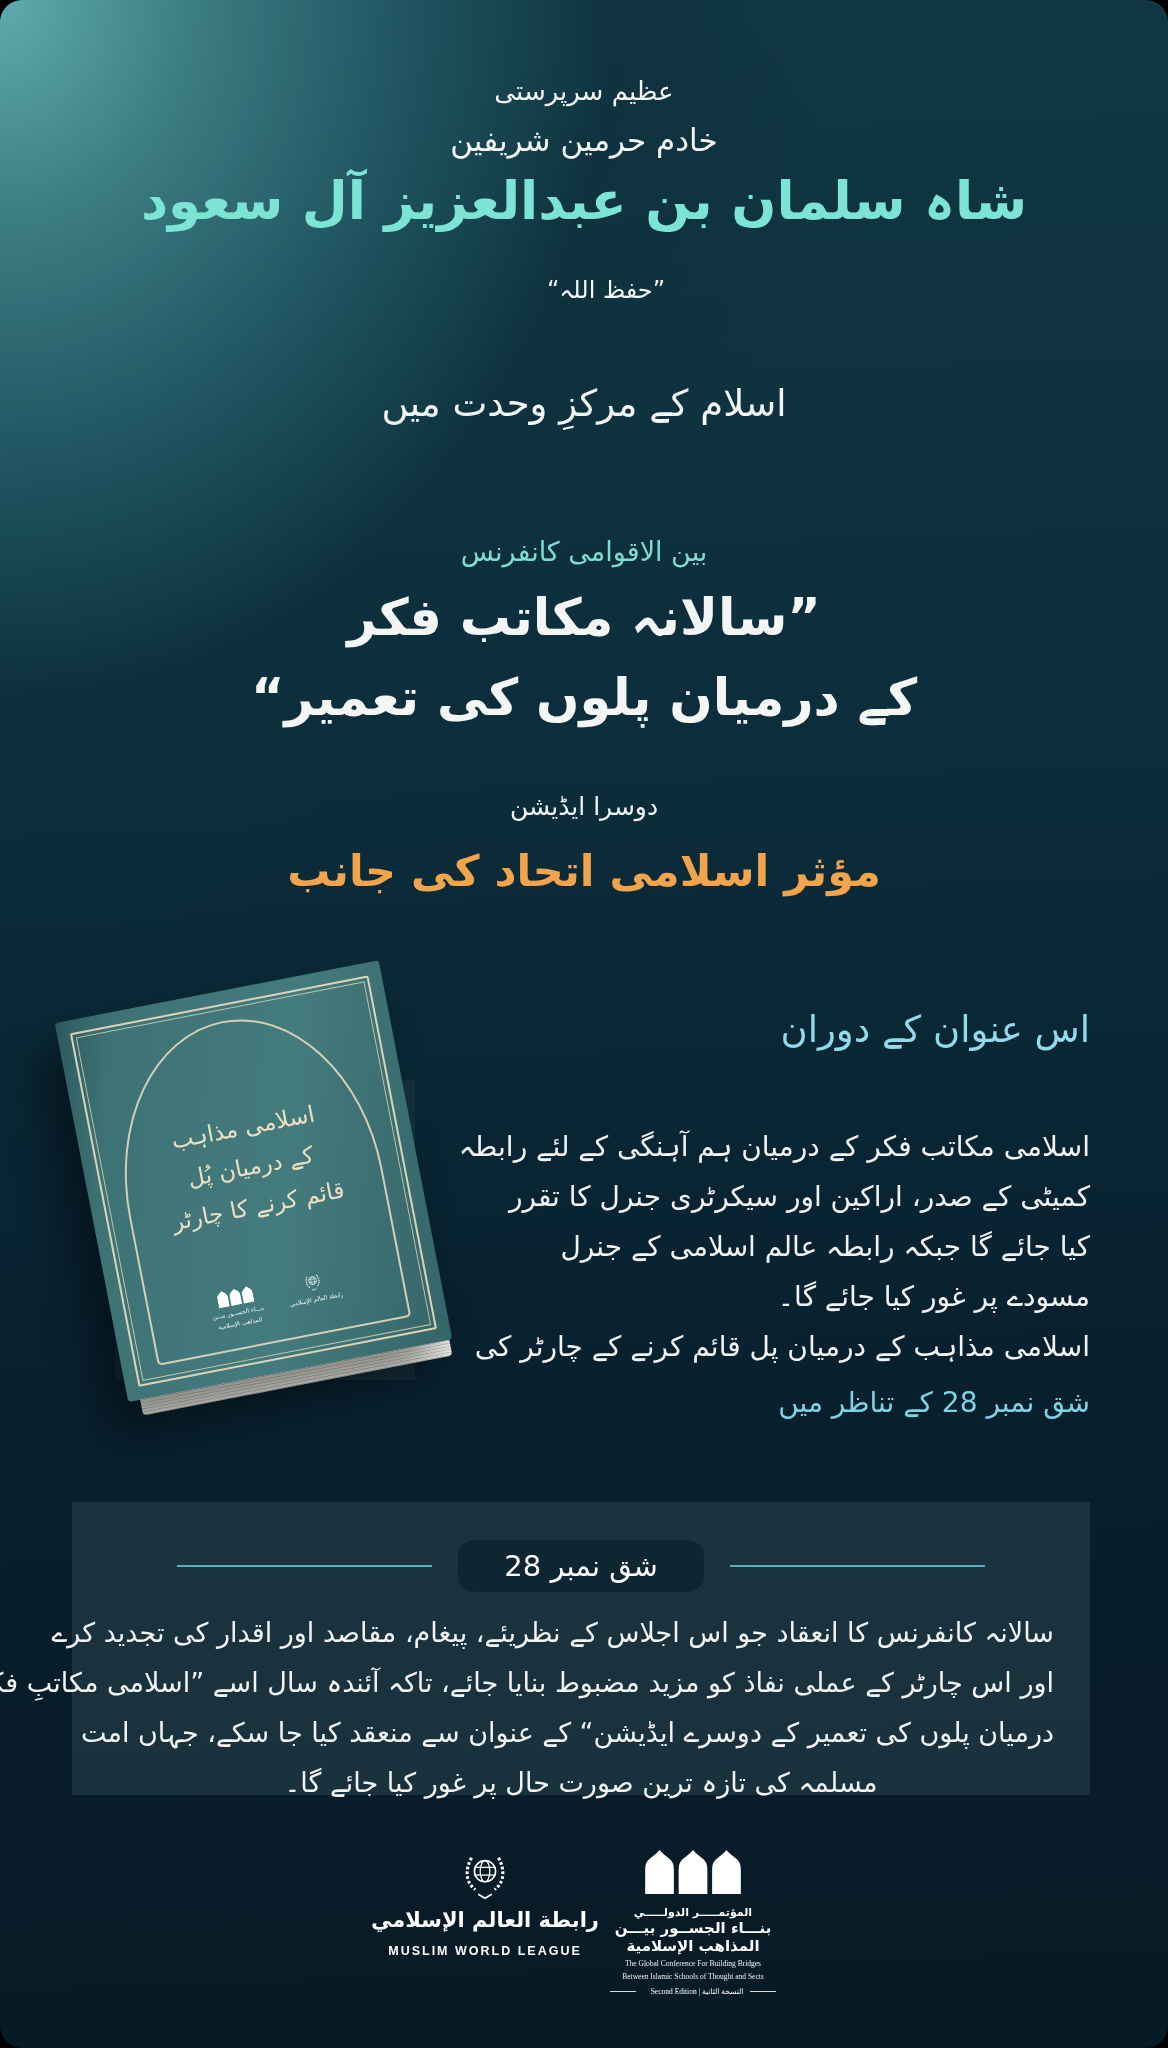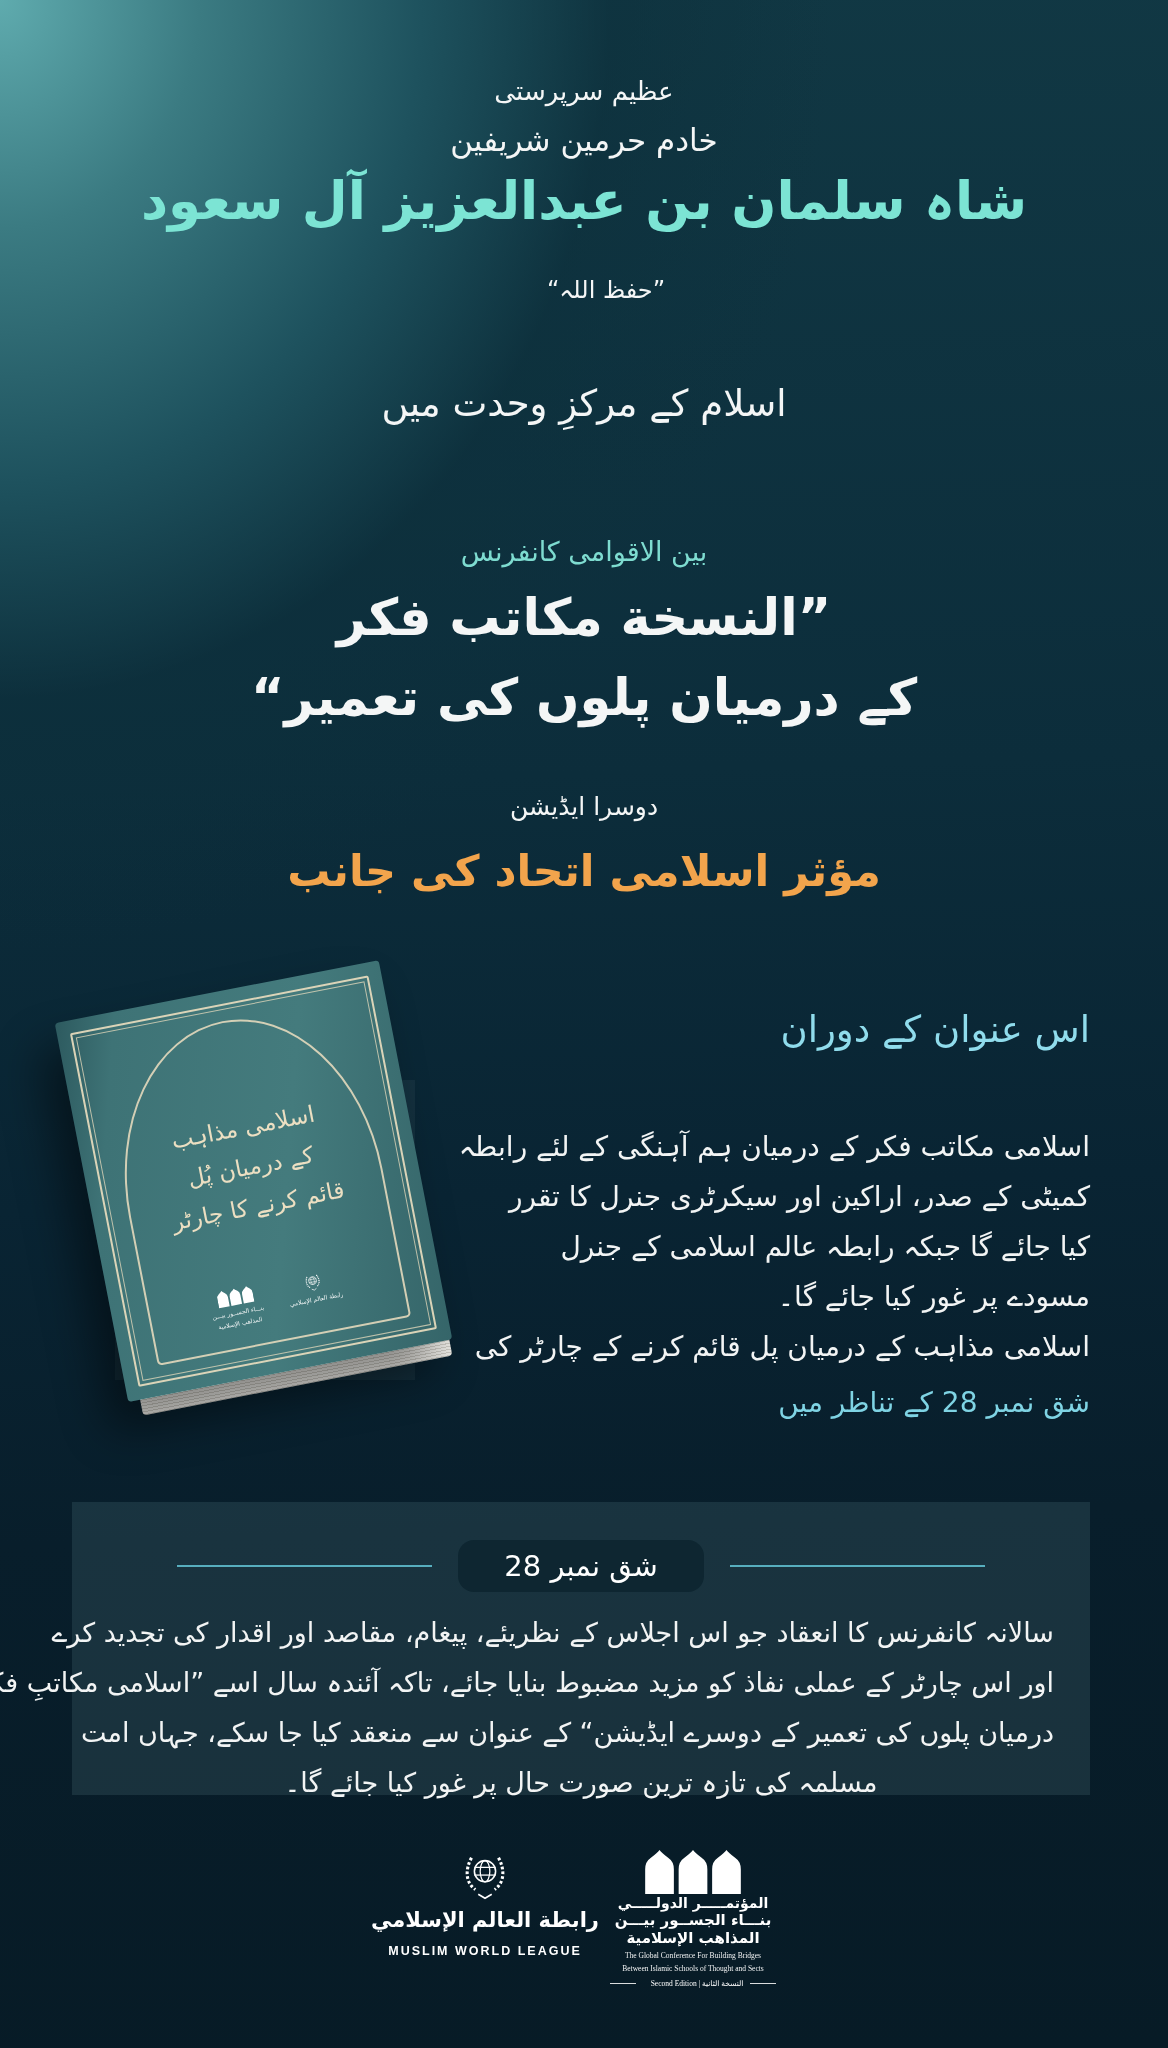--- a/index.html
+++ b/index.html
@@ -2,20 +2,21 @@
 <html><head>
 <meta charset="utf-8">
 <style>
   html,body{margin:0;padding:0;background:#000;}
   body{font-family:"DejaVu Sans", sans-serif;}
   .poster{
     position:relative; width:1168px; height:2048px; margin:0 auto; overflow:hidden;
     background:
       radial-gradient(95% 62% at 0% 0%, #5fabae 0%, #3b7b82 18%, #1e525e 38%, rgba(13,48,60,0.55) 55%, rgba(8,30,42,0) 75%),
       linear-gradient(178deg, #113844 0%, #0c2d3b 38%, #092433 58%, #081e2b 74%, #071b26 100%);
+    border-radius: 22px;
   }
   .ctr{position:absolute; left:0; right:0; text-align:center; color:#f4f6f6;}
   .rtl{direction:rtl; unicode-bidi:isolate;}
   
   .patronage1{top:76px;  font-size:26px; letter-spacing:1px;}
   .patronage2{top:122px; font-size:31px;}
   .king      {top:170px; font-size:53px; font-weight:bold; color:#7ce4d4;}
   .blessing  {top:276px; font-size:24px;margin-left:44px;}
   .unity     {top:382px; font-size:37px;}
   
@@ -57,42 +58,42 @@
   .badge-pill{background:rgba(9,32,43,0.68); border-radius:16px; padding:9px 46px; font-size:29px; color:#fff; white-space:nowrap;}
   .clause-paragraph{margin-top:16px; padding:0 36px; direction:rtl; text-align:center;
     font-size:27px; line-height:50px; color:#f2f4f4;}
   .clause-paragraph .pline{white-space:nowrap;}
   
   .footer-logos{position:absolute; left:0; right:0; top:1850px; display:flex; justify-content:center; align-items:flex-start; gap:48px; color:#fff;}
   .mwl-logo{display:flex; flex-direction:column; align-items:center; width:170px;}
   .mwl-arabic{font-size:21px; font-weight:bold; margin-top:4px; direction:rtl; white-space:nowrap;}
   .mwl-english{font-family:"Liberation Sans", sans-serif; font-size:12.5px; font-weight:bold; letter-spacing:2px; margin-top:12px; white-space:nowrap;}
   .conf-logo{display:flex; flex-direction:column; align-items:center; width:150px;}
-  .conf-ar1{font-size:14px; font-weight:bold; margin-top:1px; direction:rtl; letter-spacing:1px; white-space:nowrap;}
+  .conf-ar1{font-size:11px; font-weight:bold; margin-top:12px; direction:rtl; letter-spacing:1px; white-space:nowrap;}
   .conf-ar2{font-size:15px; font-weight:bold; direction:rtl; white-space:nowrap;}
   .conf-ar3{font-size:15px; font-weight:bold; direction:rtl; white-space:nowrap;}
   .conf-en{font-family:"Liberation Serif", serif; font-size:7.5px; line-height:9px; margin-top:4px; white-space:nowrap; opacity:.95;}
   .conf-edition-row{display:flex; align-items:center; gap:7px; margin-top:6px;}
   .conf-edition-row .dash{width:26px; height:1px; background:rgba(255,255,255,0.85);}
   .conf-edition-text{font-family:"Liberation Serif", serif; font-size:7.5px; white-space:nowrap;padding-left:8px;}
   svg{display:block;}
 </style>
 </head>
 <body>
 
 <div class="poster">
 
   <div class="ctr rtl patronage1">عظیم سرپرستی</div>
   <div class="ctr rtl patronage2">خادم حرمین شریفین</div>
   <div class="ctr rtl king">شاہ سلمان بن عبدالعزیز آل سعود</div>
   <div class="ctr rtl blessing">”حفظ اللہ“</div>
   <div class="ctr rtl unity">اسلام کے مرکزِ وحدت میں</div>
 
   <div class="ctr rtl kicker">بین الاقوامی کانفرنس</div>
-  <div class="ctr rtl title1">”النسخة مکاتب فکر</div>
+  <div class="ctr rtl title1">”سالانہ مکاتب فکر</div>
   <div class="ctr rtl title2">کے درمیان پلوں کی تعمیر“</div>
   <div class="ctr rtl edition">دوسرا ایڈیشن</div>
   <div class="ctr rtl tagline">مؤثر اسلامی اتحاد کی جانب</div>
 
   <div class="edition-heading rtl">اس عنوان کے دوران</div>
 
   <div class="book-area">
     <div class="book-glow"></div>
     <div class="book">
       <div class="book-pages"></div>

